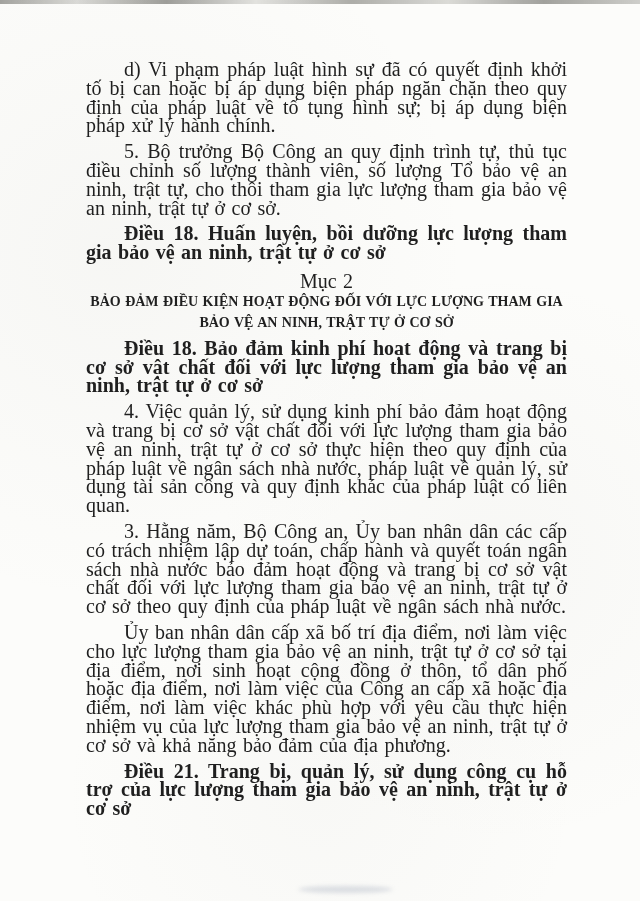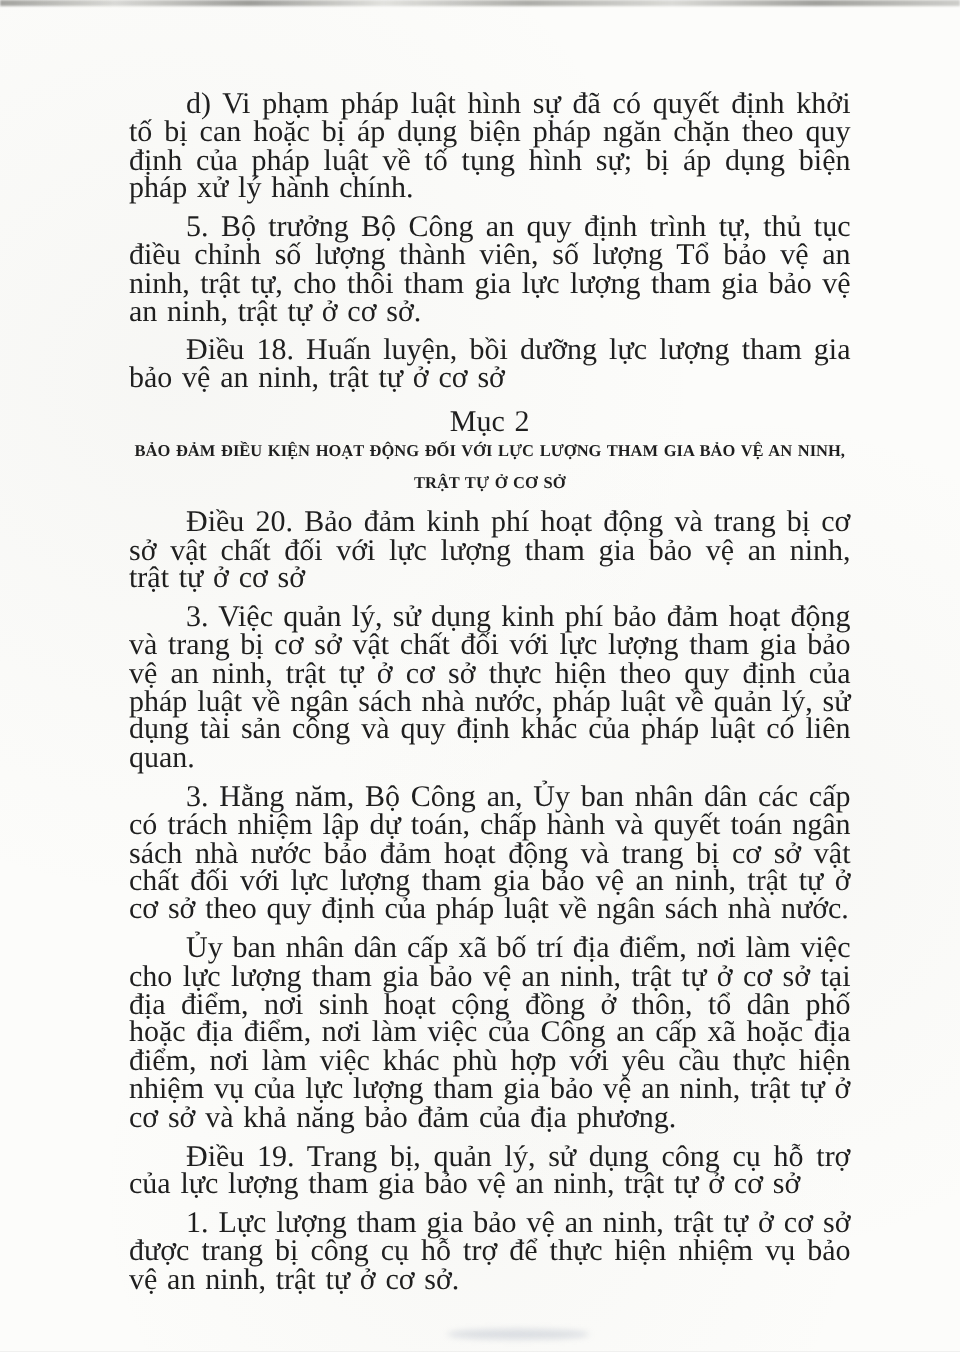--- a/index.html
+++ b/index.html
@@ -49,34 +49,34 @@
   }
   .content p {
     margin: 0 0 7px 0;
     font-size: 20px;
     line-height: 18.8px;
     text-align: justify;
     text-indent: 38px;
     word-spacing: 1.5px;
   }
   .content p.heading {
-    font-weight: normal;
+    font-weight: bold;
   }
   .content p.center-bold {
     text-align: center;
     text-indent: 0;
     font-weight: normal;
     margin-top: 10px;
     margin-bottom: 0;
   }
   .content p.section-title {
     text-align: center;
     text-indent: 0;
     font-weight: bold;
-    font-size: 11px;
+    font-size: 14px;
     line-height: 21px;
     margin-bottom: 6px;
     word-spacing: 1px;
   }
   .bottom-smudge {
     position: absolute;
     left: 298px;
     top: 886px;
     width: 95px;
     height: 7px;
@@ -91,22 +91,21 @@
 <div class="page">
   <div class="scan-edge-top"></div>
 
 
   <div class="content">
     <p>d) Vi phạm pháp luật hình sự đã có quyết định khởi tố bị can hoặc bị áp dụng biện pháp ngăn chặn theo quy định của pháp luật về tố tụng hình sự; bị áp dụng biện pháp xử lý hành chính.</p>
     <p>5. Bộ trưởng Bộ Công an quy định trình tự, thủ tục điều chỉnh số lượng thành viên, số lượng Tổ bảo vệ an ninh, trật tự, cho thôi tham gia lực lượng tham gia bảo vệ an ninh, trật tự ở cơ sở.</p>
     <p class="heading">Điều 18. Huấn luyện, bồi dưỡng lực lượng tham gia bảo vệ an ninh, trật tự ở cơ sở</p>
     <p class="center-bold">Mục 2</p>
     <p class="section-title">BẢO ĐẢM ĐIỀU KIỆN HOẠT ĐỘNG ĐỐI VỚI LỰC LƯỢNG THAM GIA BẢO VỆ AN NINH, TRẬT TỰ Ở CƠ SỞ</p>
-    <p class="heading">Điều 20. Bảo đảm kinh phí hoạt động và trang bị cơ sở vật chất đối với lực lượng tham gia bảo vệ an ninh, trật tự ở cơ sở</p>
-    <p>3. Việc quản lý, sử dụng kinh phí bảo đảm hoạt động và trang bị cơ sở vật chất đối với lực lượng tham gia bảo vệ an ninh, trật tự ở cơ sở thực hiện theo quy định của pháp luật về ngân sách nhà nước, pháp luật về quản lý, sử dụng tài sản công và quy định khác của pháp luật có liên quan.</p>
+    <p class="heading">Điều 18. Bảo đảm kinh phí hoạt động và trang bị cơ sở vật chất đối với lực lượng tham gia bảo vệ an ninh, trật tự ở cơ sở</p>
+    <p>4. Việc quản lý, sử dụng kinh phí bảo đảm hoạt động và trang bị cơ sở vật chất đối với lực lượng tham gia bảo vệ an ninh, trật tự ở cơ sở thực hiện theo quy định của pháp luật về ngân sách nhà nước, pháp luật về quản lý, sử dụng tài sản công và quy định khác của pháp luật có liên quan.</p>
     <p>3. Hằng năm, Bộ Công an, Ủy ban nhân dân các cấp có trách nhiệm lập dự toán, chấp hành và quyết toán ngân sách nhà nước bảo đảm hoạt động và trang bị cơ sở vật chất đối với lực lượng tham gia bảo vệ an ninh, trật tự ở cơ sở theo quy định của pháp luật về ngân sách nhà nước.</p>
     <p>Ủy ban nhân dân cấp xã bố trí địa điểm, nơi làm việc cho lực lượng tham gia bảo vệ an ninh, trật tự ở cơ sở tại địa điểm, nơi sinh hoạt cộng đồng ở thôn, tổ dân phố hoặc địa điểm, nơi làm việc của Công an cấp xã hoặc địa điểm, nơi làm việc khác phù hợp với yêu cầu thực hiện nhiệm vụ của lực lượng tham gia bảo vệ an ninh, trật tự ở cơ sở và khả năng bảo đảm của địa phương.</p>
-    <p class="heading">Điều 19. Trang bị, quản lý, sử dụng công cụ hỗ trợ của lực lượng tham gia bảo vệ an ninh, trật tự ở cơ sở</p>
-    <p>1. Lực lượng tham gia bảo vệ an ninh, trật tự ở cơ sở được trang bị công cụ hỗ trợ để thực hiện nhiệm vụ bảo vệ an ninh, trật tự ở cơ sở.</p>
+    <p class="heading">Điều 21. Trang bị, quản lý, sử dụng công cụ hỗ trợ của lực lượng tham gia bảo vệ an ninh, trật tự ở cơ sở</p>
   </div>
 
   <div class="bottom-smudge"></div>
 </div>
 
 </body></html>

